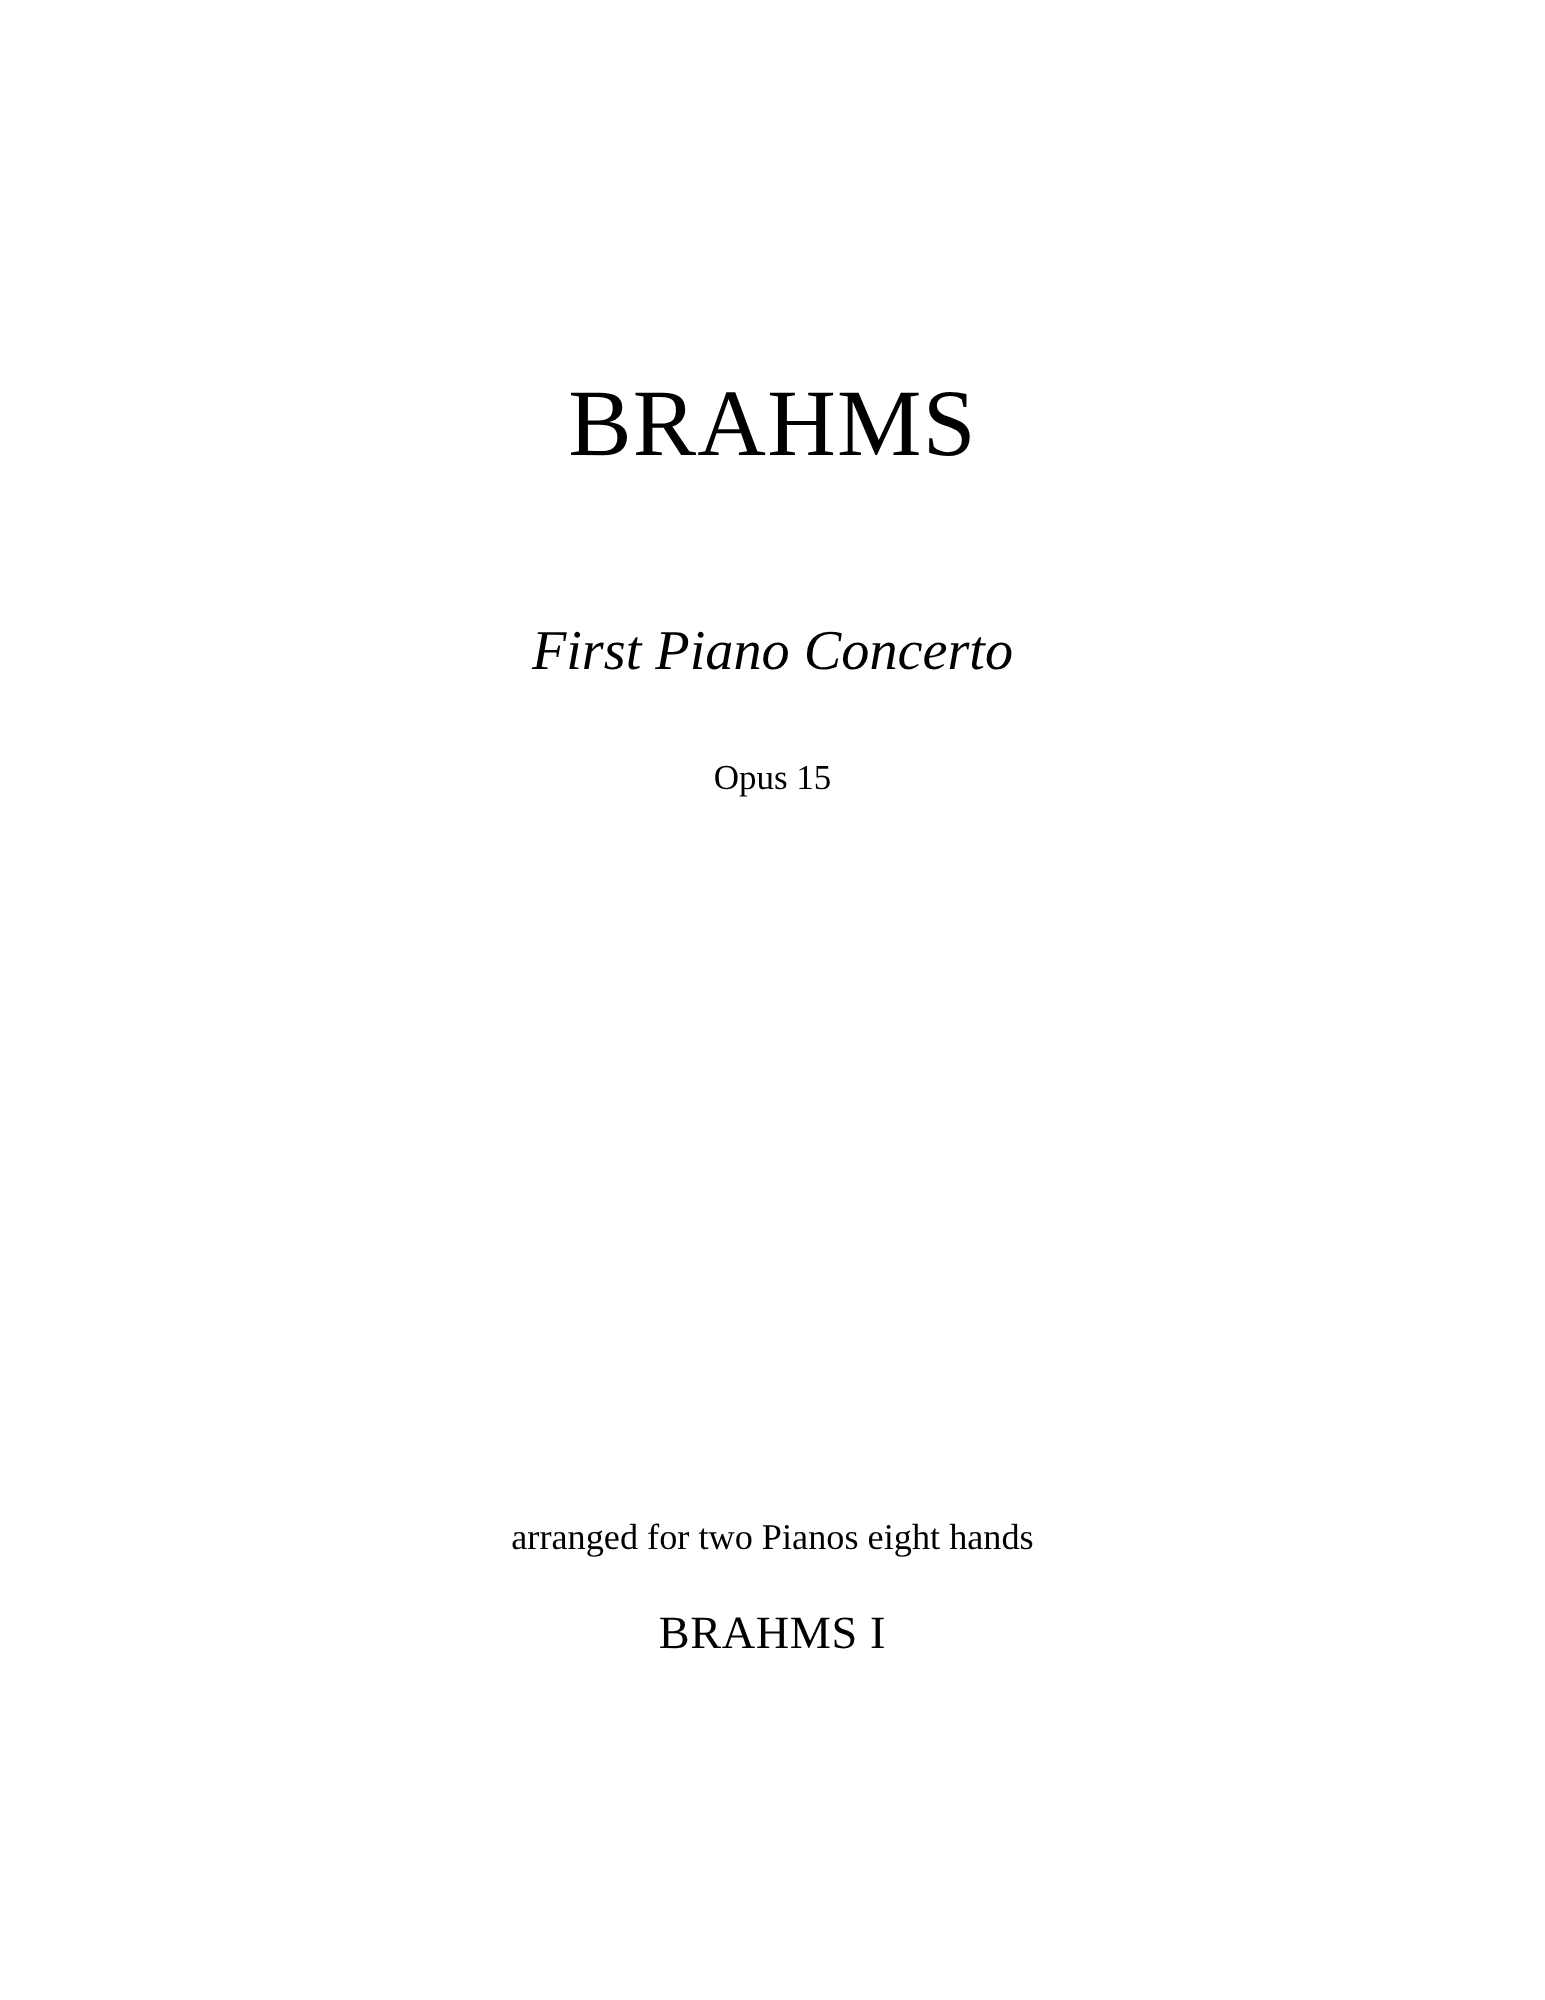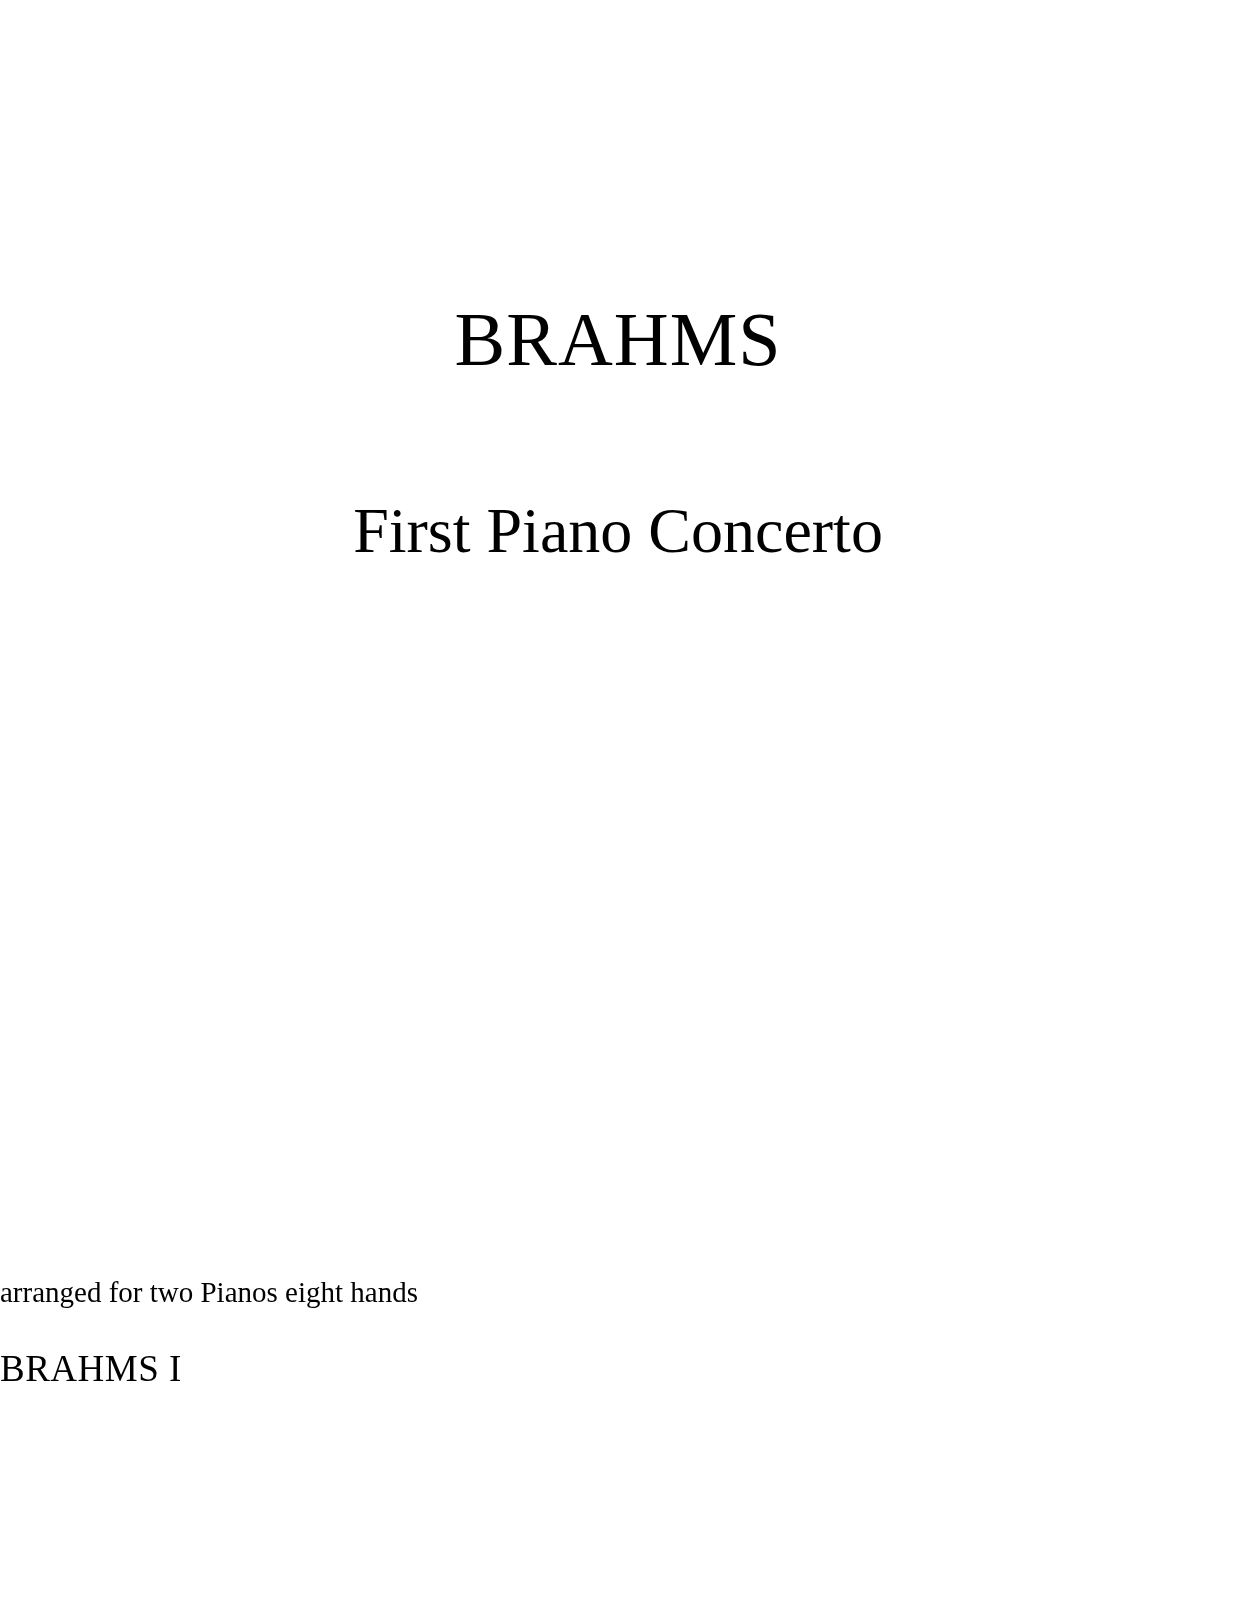--- a/index.html
+++ b/index.html
@@ -27,38 +27,40 @@
     text-align: center;
   }
   .composer {
     font-size: 76px;
     line-height: 1.05;
     letter-spacing: 1px;
     font-weight: normal;
     margin: 0;
   }
   .work-title {
-    font-size: 64px;
+    font-size: 45px;
     line-height: 1.1;
     font-weight: normal;
     margin: 0;
     padding-top: 116px;
+    font-style: italic;
   }
   .opus {
     font-size: 28px;
     line-height: 1.1;
     font-weight: normal;
     margin: 0;
     padding-top: 63px;
   }
   .footer-block {
     position: absolute;
     left: 0;
     right: 0;
-    top: 1277px;
+    top: 1215px;
+    text-align: center;
   }
   .arrangement {
     font-size: 29px;
     line-height: 1.1;
     margin: 0;
   }
   .part-label {
     font-size: 37px;
     line-height: 1.1;
     margin: 0;
@@ -67,20 +69,21 @@
   }
 </style>
 </head>
 <body>
 
 <div class="page">
 
   <div class="title-block">
     <h1 class="composer">BRAHMS</h1>
     <h2 class="work-title">First Piano Concerto</h2>
+    <p class="opus">Opus 15</p>
   </div>
 
   <div class="footer-block">
     <p class="arrangement">arranged for two Pianos eight hands</p>
     <p class="part-label">BRAHMS I</p>
   </div>
 
 </div>
 
 </body></html>

